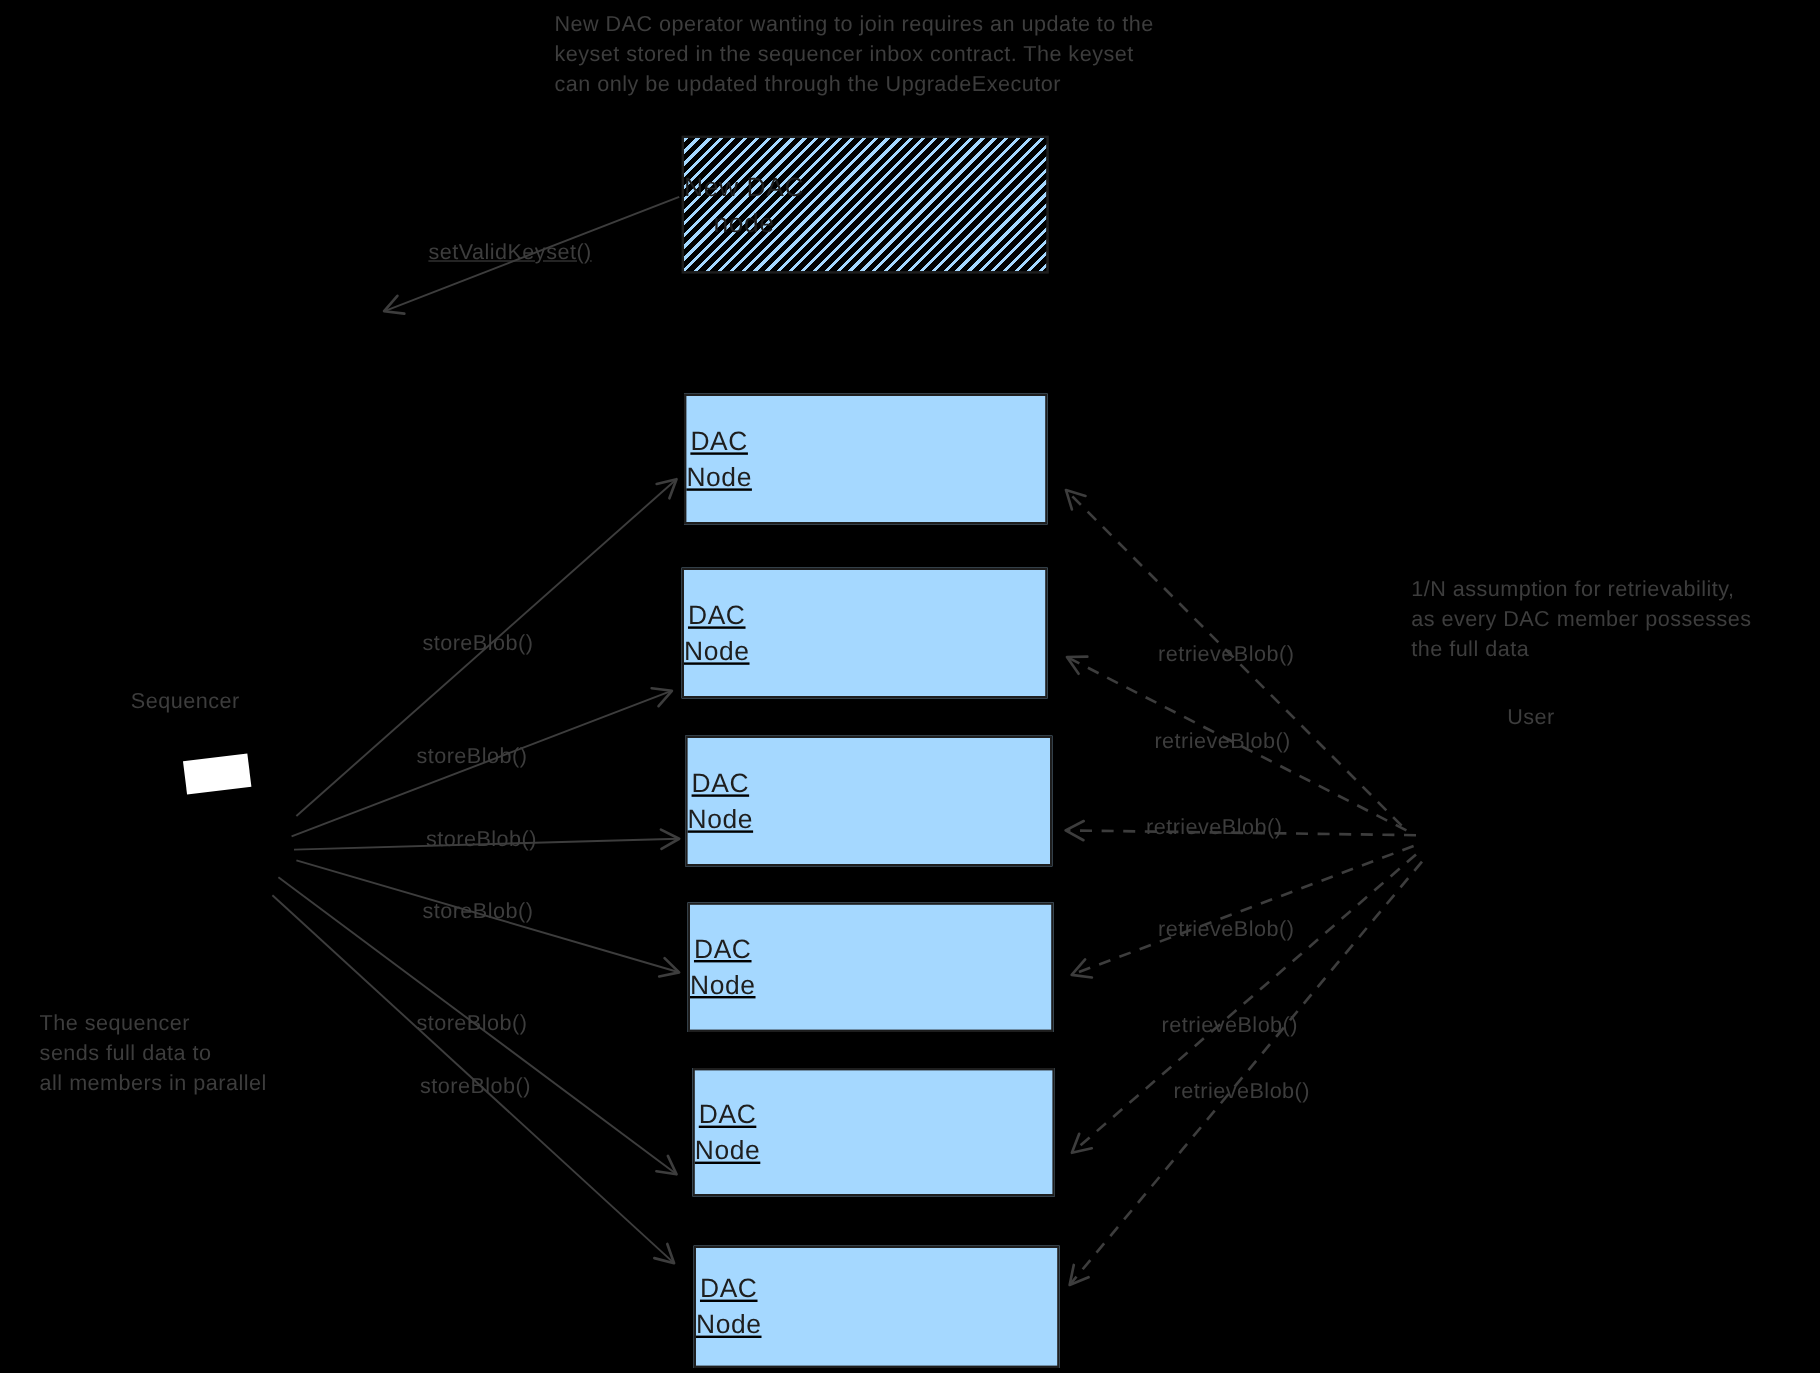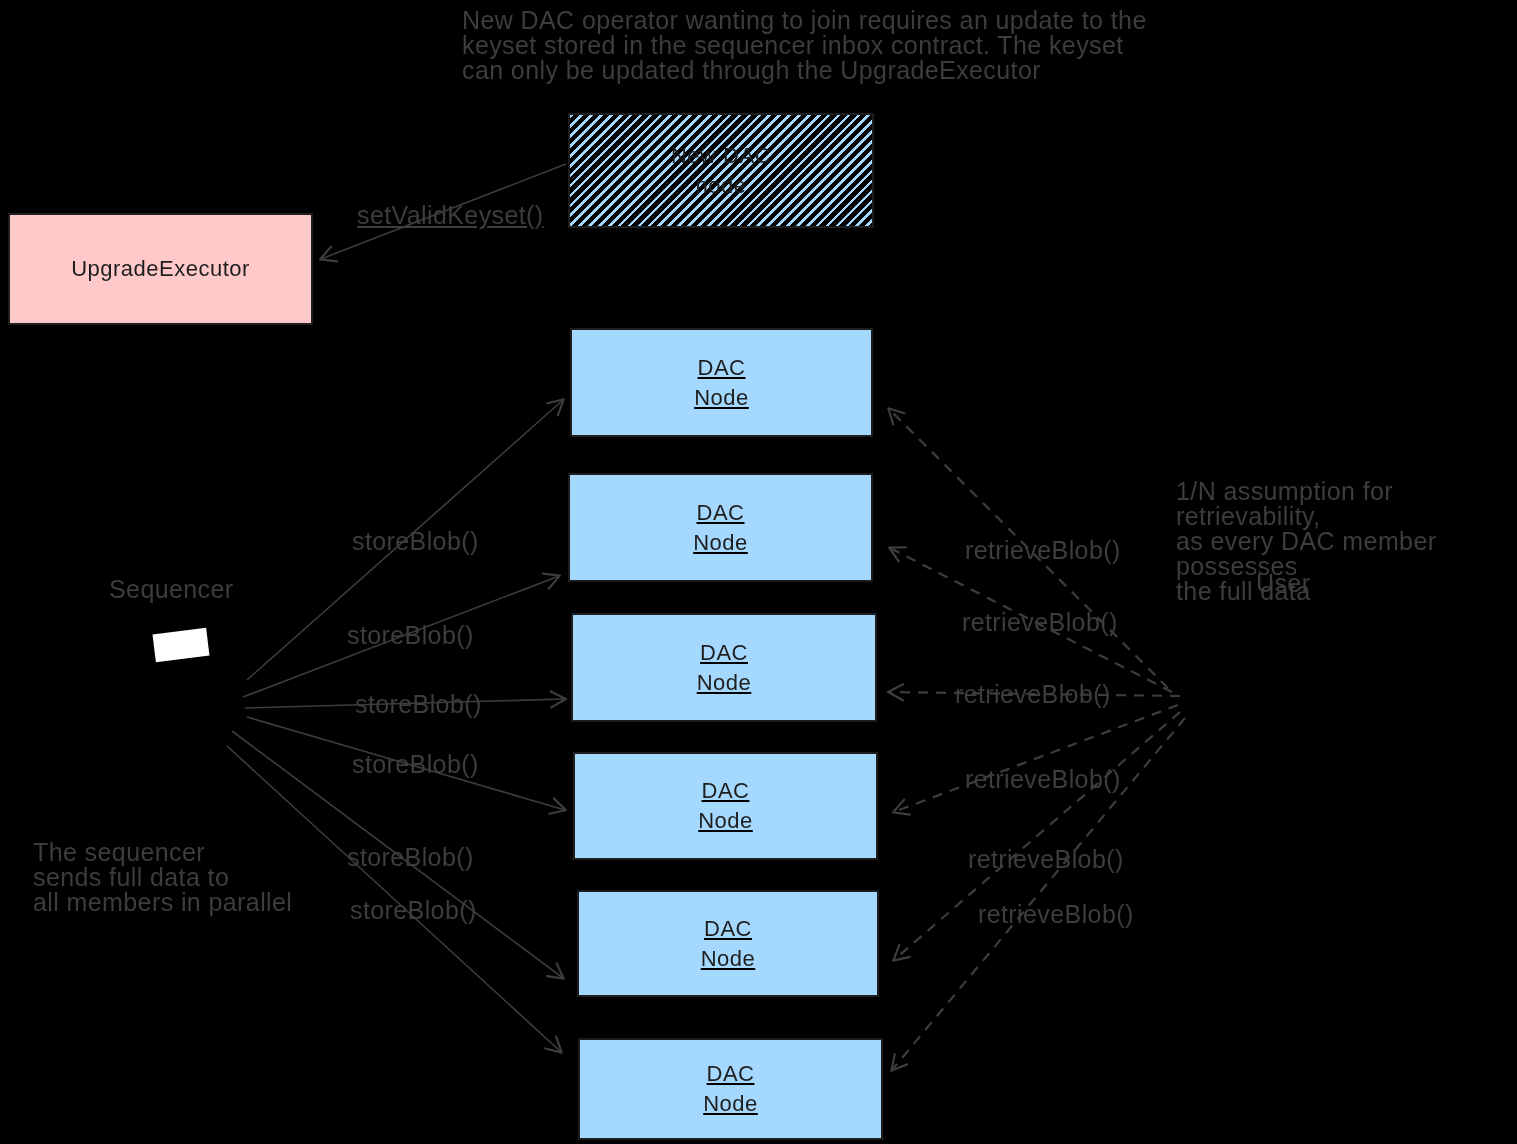--- a/index.html
+++ b/index.html
@@ -12,40 +12,40 @@
   }
   #arrow-svg{position:absolute;left:0;top:0;width:1517px;height:1144px;z-index:1;}
   .arrow{stroke:#3d3d3d;fill:none;}
   .arrow.solid{stroke-width:1.6;}
   .arrow.dashed{stroke-width:2.2;stroke-dasharray:10 8;}
 
   .box{
     position:absolute;
     border:2px solid #1e1e1e;
     box-sizing:border-box;
-    display:flex;align-items:center;justify-content:center;
+    display:flex;align-items:center;
     z-index:2;
   }
   .box-label{
     color:#1e1e1e;
     font-size:22px;line-height:1.35;
     text-align:center;white-space:pre-line;
     letter-spacing:0.5px;
   }
   .executor-box{background:#ffc9c9;}
   .node-box{background:#a5d8ff;text-decoration:underline;}
   .hatched-box{
     background:repeating-linear-gradient(135deg,
       #a5d8ff 0px,#a5d8ff 2.5px,
       transparent 2.5px,transparent 7px);
   }
   .float-label,.note{
     position:absolute;z-index:3;
     color:#3d3d3d;
-    font-size:25px;line-height:1.2;
+    font-size:18px;line-height:1.2;
     letter-spacing:0.4px;
     white-space:pre-line;
   }
   .note{line-height:25px;}
   #sequencer-screen{
     position:absolute;z-index:2;
     background:#ffffff;
     transform:rotate(-7deg);
   }
 </style>
@@ -68,23 +68,20 @@
       <line x1="232" y1="731" x2="563" y2="978" class="arrow solid" marker-end="url(#vhead)"></line>
       <line x1="227" y1="746" x2="561" y2="1052" class="arrow solid" marker-end="url(#vhead)"></line>
       <line x1="1168" y1="688" x2="889" y2="409" class="arrow dashed" marker-end="url(#vhead)"></line>
       <line x1="1172" y1="692" x2="890" y2="548" class="arrow dashed" marker-end="url(#vhead)"></line>
       <line x1="1180" y1="696" x2="889" y2="692" class="arrow dashed" marker-end="url(#vhead)"></line>
       <line x1="1178" y1="705" x2="894" y2="812" class="arrow dashed" marker-end="url(#vhead)"></line>
       <line x1="1180" y1="712" x2="894" y2="960" class="arrow dashed" marker-end="url(#vhead)"></line>
       <line x1="1185" y1="718" x2="892" y2="1070" class="arrow dashed" marker-end="url(#vhead)"></line>
     </svg>
 
-  <div class="box executor-box" id="upgrade-executor-box" style="left: 8px; top: 213px; width: 305px; height: 112px;">
-    <div class="box-label">UpgradeExecutor</div>
-  </div>
 
   <div class="box hatched-box" id="new-dac-node-box" style="left: 568px; top: 113px; width: 306px; height: 115px;">
     <div class="box-label">New DAC
 node</div>
   </div>
 
   <div id="sequencer-screen" style="left: 154px; top: 631px; width: 54px; height: 28px; transform: rotate(-7deg);"></div>
 
   <div id="generated-layer">
       <div class="box node-box" style="left: 570px; top: 328px; width: 303px; height: 109px;">
@@ -106,21 +103,21 @@
       <div class="box node-box" style="left: 577px; top: 890px; width: 302px; height: 107px;">
     <div class="box-label">DAC
 Node</div>
   </div>
       <div class="box node-box" style="left: 578px; top: 1038px; width: 305px; height: 102px;">
     <div class="box-label">DAC
 Node</div>
   </div>
       <div class="float-label" style="left: 357px; top: 200px; text-decoration: underline;">setValidKeyset()</div>
       <div class="float-label" style="left: 109px; top: 574px;">Sequencer</div>
-      <div class="float-label" style="left: 1256px; top: 568px;">User</div>
+      <div class="float-label" style="left: 1256px; top: 587px;">User</div>
       <div class="float-label" style="left: 352px; top: 526px;">storeBlob()</div>
       <div class="float-label" style="left: 347px; top: 620px;">storeBlob()</div>
       <div class="float-label" style="left: 355px; top: 689px;">storeBlob()</div>
       <div class="float-label" style="left: 352px; top: 749px;">storeBlob()</div>
       <div class="float-label" style="left: 347px; top: 842px;">storeBlob()</div>
       <div class="float-label" style="left: 350px; top: 895px;">storeBlob()</div>
       <div class="float-label" style="left: 965px; top: 535px;">retrieveBlob()</div>
       <div class="float-label" style="left: 962px; top: 607px;">retrieveBlob()</div>
       <div class="float-label" style="left: 955px; top: 679px;">retrieveBlob()</div>
       <div class="float-label" style="left: 965px; top: 764px;">retrieveBlob()</div>

